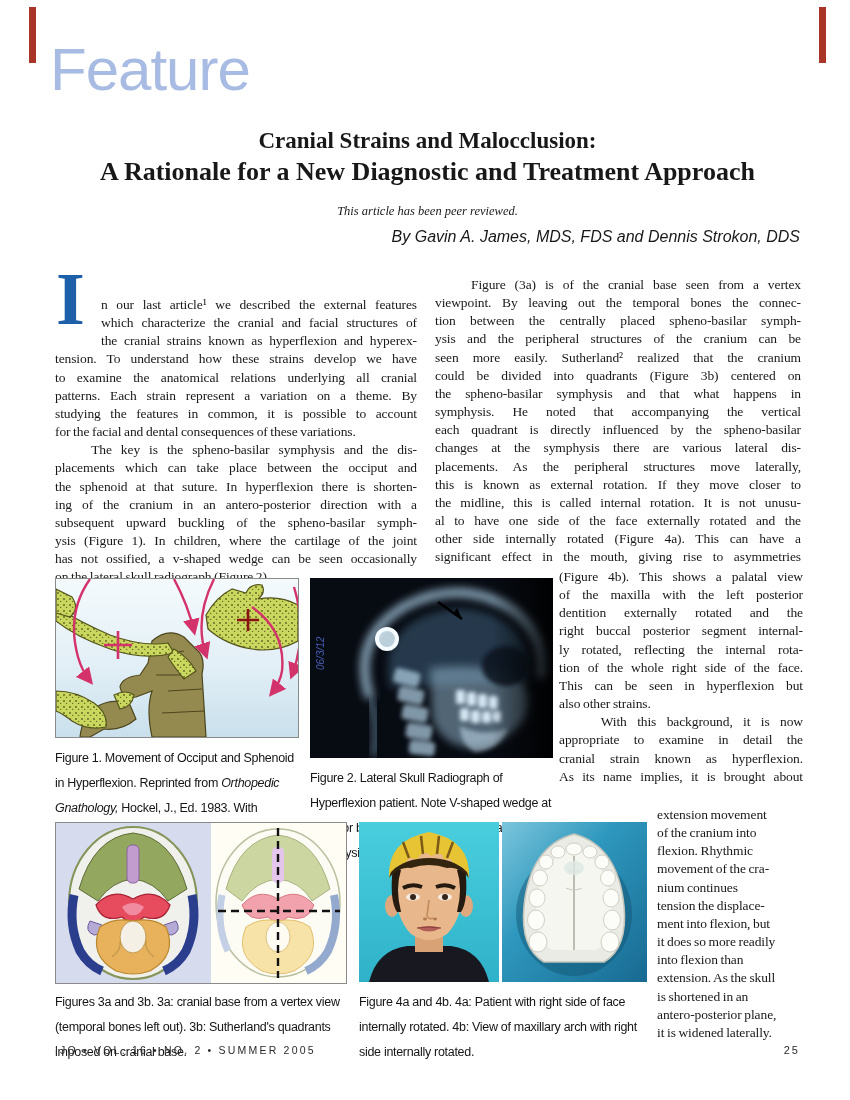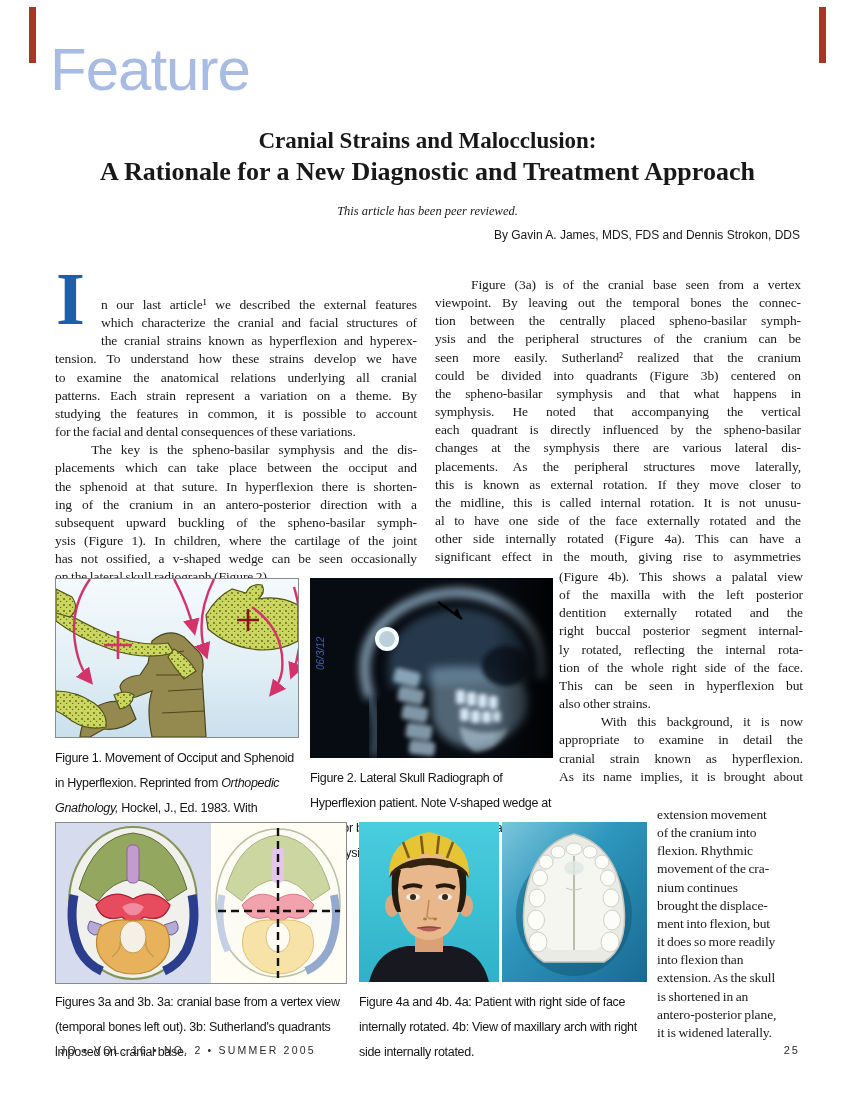--- a/index.html
+++ b/index.html
@@ -10,21 +10,21 @@
 
   .feature{position:absolute;left:50px;top:40px;font-family:"Liberation Sans",sans-serif;
            font-size:60px;line-height:1;color:#a8bbe2;font-weight:400;letter-spacing:-1px;}
 
   .title-block{position:absolute;left:55px;top:128px;width:745px;text-align:center;}
   .title{font-size:23px;font-weight:bold;line-height:1.1;}
   .subtitle{font-size:26px;font-weight:bold;line-height:1.15;margin-top:4px;}
   .peer{position:absolute;left:55px;top:204px;width:745px;text-align:center;
         font-style:italic;font-size:12.5px;}
   .byline{position:absolute;left:360px;top:228px;width:440px;text-align:right;
-          font-family:"Liberation Sans",sans-serif;font-size:12px;}
+          font-family:"Liberation Sans",sans-serif;font-style:italic;font-size:16px;}
 
   .col{position:absolute;font-size:13.5px;line-height:18.15px;word-spacing:-0.6px;letter-spacing:-0.1px;}
   .col .line{text-align:justify;text-align-last:justify;white-space:normal;}
   .col .line.pl{text-align-last:left;}
   .col.ragged .line{text-align:left;text-align-last:left;}
   #col1{left:55px;top:276px;width:362px;margin-top:20px;}
   #col1 .line:nth-child(-n+3){padding-left:46px;}
   #col2a{left:435px;top:276px;width:366px;}
   #col2b{left:559px;top:568px;width:244px;}
   #col2c{left:657px;top:806px;width:146px;}
@@ -113,21 +113,21 @@
       <div class="line">appropriate to examine in detail the</div>
       <div class="line">cranial strain known as hyperflexion.</div>
       <div class="line">As its name implies, it is brought about</div>
     </div>
   <div id="col2c" class="col ragged">
       <div class="line">extension movement</div>
       <div class="line">of the cranium into</div>
       <div class="line">flexion. Rhythmic</div>
       <div class="line">movement of the cra-</div>
       <div class="line">nium continues</div>
-      <div class="line">brought the displace-</div>
+      <div class="line">tension the displace-</div>
       <div class="line">ment into flexion, but</div>
       <div class="line">it does so more readily</div>
       <div class="line">into flexion than</div>
       <div class="line">extension. As the skull</div>
       <div class="line">is shortened in an</div>
       <div class="line">antero-posterior plane,</div>
       <div class="line">it is widened laterally.</div>
     </div>
 
   <div class="fig bordered" style="left:55px;top:578px;width:242px;height:158px;">

